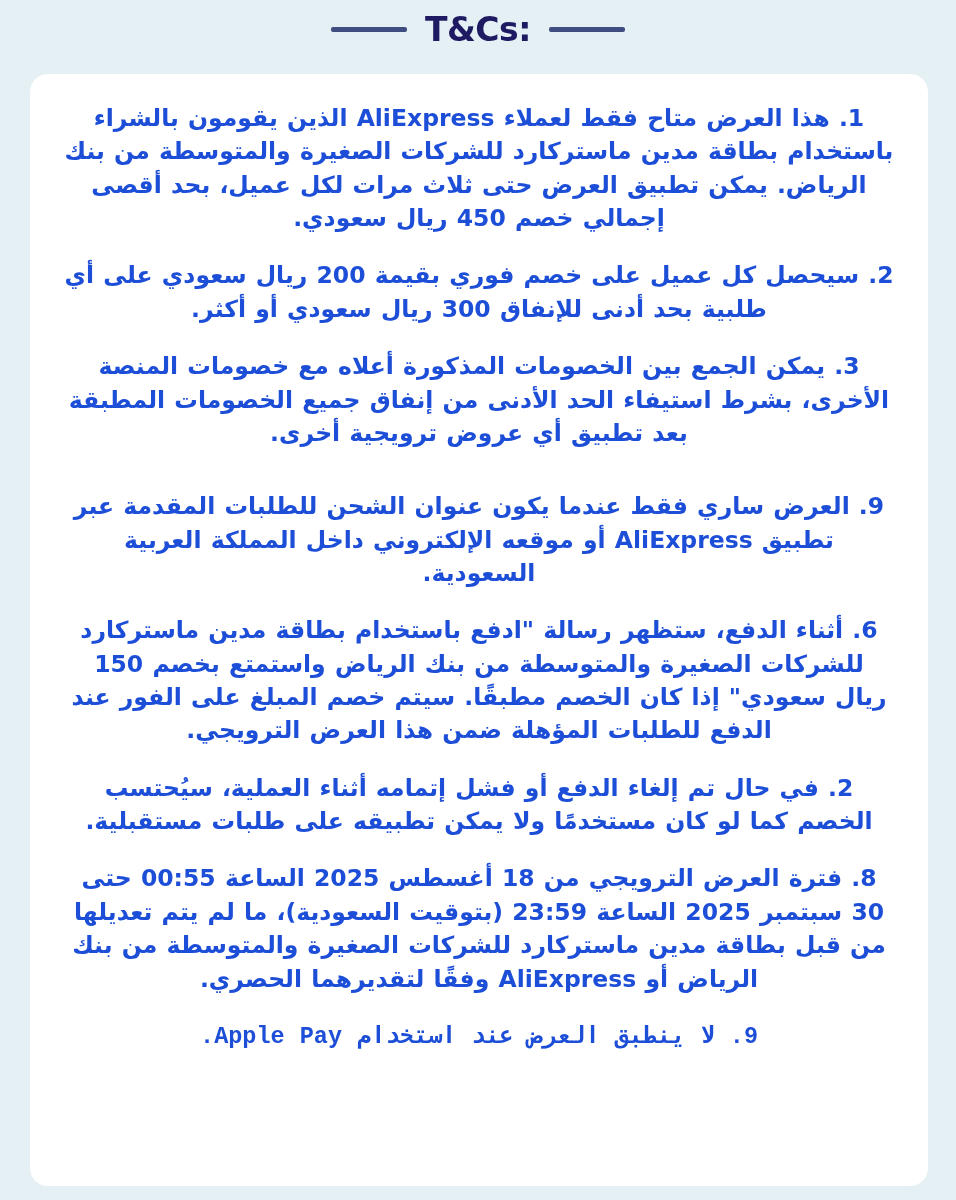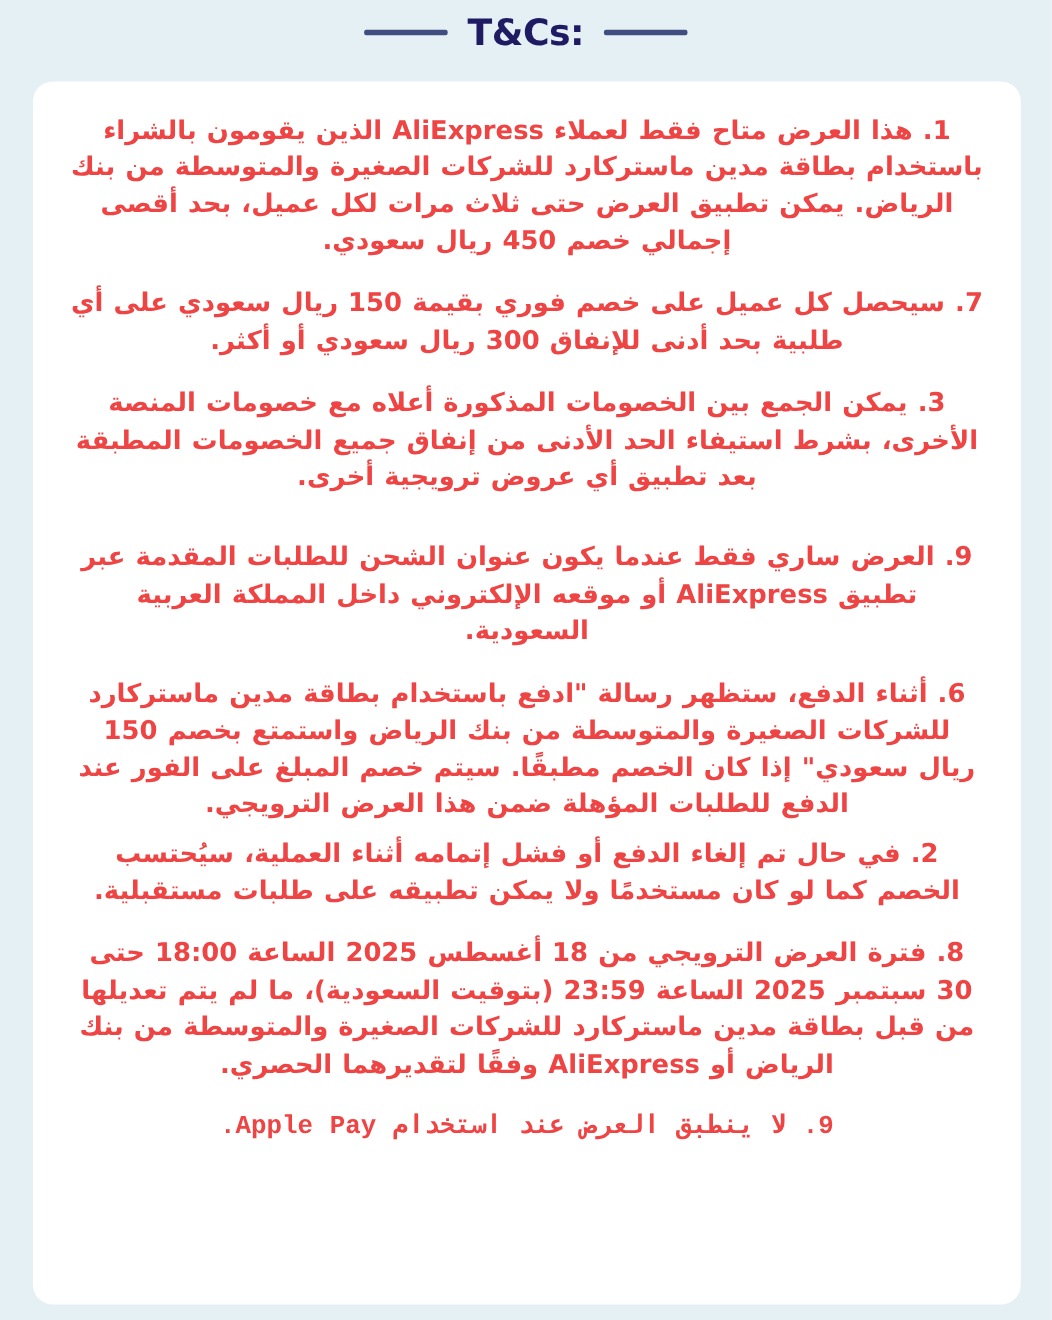--- a/index.html
+++ b/index.html
@@ -71,63 +71,63 @@
     margin: 0;
     padding: 0;
     list-style: none;
     direction: rtl;
     text-align: center;
   }
 
   .term-item {
     direction: rtl;
     text-align: center;
-    color: #ef4444;
+    color: #1d4ed8;
     font-family: "DejaVu Sans", "Liberation Sans", sans-serif;
     font-size: 23.5px;
     font-weight: 700;
     line-height: 1.42;
     margin: 0 0 22px 0;
     word-spacing: 1px;
     unicode-bidi: plaintext;
   }
   .term-item:last-child {
     margin-bottom: 0;
     font-family: Liberation Mono, monospace;
   }
 
   
   .term-item.t-1 { margin-bottom: 24px; }
   .term-item.t-2 { margin-bottom: 24px; }
   .term-item.t-3 { margin-bottom: 40px; }
   .term-item.t-4 { margin-bottom: 24px; }
   .term-item.t-5 { margin-bottom: 24px; }
-  .term-item.t-6 { margin-bottom: 12px; }
+  .term-item.t-6 { margin-bottom: 24px; }
   .term-item.t-7 { margin-bottom: 24px; }
   .term-item.t-8 { margin-bottom: 24px; }
   .term-item.t-9 { margin-bottom: 26px; }
 </style>
 </head>
 <body>
 
 <div class="page">
 
   <div class="title-row">
     <span class="title-dash"></span>
     <h1 class="title-text">T&amp;Cs:</h1>
     <span class="title-dash"></span>
   </div>
 
   <div class="card">
     <ol class="terms-list">
       <li class="term-item t-1">1. هذا العرض متاح فقط لعملاء AliExpress الذين يقومون بالشراء باستخدام بطاقة مدين ماستركارد للشركات الصغيرة والمتوسطة من بنك الرياض. يمكن تطبيق العرض حتى ثلاث مرات لكل عميل، بحد أقصى إجمالي خصم 450 ريال سعودي.</li>
-      <li class="term-item t-2">7. سيحصل كل عميل على خصم فوري بقيمة 150 ريال سعودي على أي طلبية بحد أدنى للإنفاق 300 ريال سعودي أو أكثر.</li>
+      <li class="term-item t-2">2. سيحصل كل عميل على خصم فوري بقيمة 200 ريال سعودي على أي طلبية بحد أدنى للإنفاق 300 ريال سعودي أو أكثر.</li>
       <li class="term-item t-3">3. يمكن الجمع بين الخصومات المذكورة أعلاه مع خصومات المنصة الأخرى، بشرط استيفاء الحد الأدنى من إنفاق جميع الخصومات المطبقة بعد تطبيق أي عروض ترويجية أخرى.</li>
       <li class="term-item t-4">9. العرض ساري فقط عندما يكون عنوان الشحن للطلبات المقدمة عبر تطبيق AliExpress أو موقعه الإلكتروني داخل المملكة العربية السعودية.</li>
       <li class="term-item t-6">6. أثناء الدفع، ستظهر رسالة "ادفع باستخدام بطاقة مدين ماستركارد للشركات الصغيرة والمتوسطة من بنك الرياض واستمتع بخصم 150 ريال سعودي" إذا كان الخصم مطبقًا. سيتم خصم المبلغ على الفور عند الدفع للطلبات المؤهلة ضمن هذا العرض الترويجي.</li>
       <li class="term-item t-7">2. في حال تم إلغاء الدفع أو فشل إتمامه أثناء العملية، سيُحتسب الخصم كما لو كان مستخدمًا ولا يمكن تطبيقه على طلبات مستقبلية.</li>
-      <li class="term-item t-8">8. فترة العرض الترويجي من 18 أغسطس 2025 الساعة 18:00 حتى 30 سبتمبر 2025 الساعة 23:59 (بتوقيت السعودية)، ما لم يتم تعديلها من قبل بطاقة مدين ماستركارد للشركات الصغيرة والمتوسطة من بنك الرياض أو AliExpress وفقًا لتقديرهما الحصري.</li>
+      <li class="term-item t-8">8. فترة العرض الترويجي من 18 أغسطس 2025 الساعة 00:55 حتى 30 سبتمبر 2025 الساعة 23:59 (بتوقيت السعودية)، ما لم يتم تعديلها من قبل بطاقة مدين ماستركارد للشركات الصغيرة والمتوسطة من بنك الرياض أو AliExpress وفقًا لتقديرهما الحصري.</li>
       <li class="term-item t-9">9. لا ينطبق العرض عند استخدام Apple Pay.</li>
 
     </ol>
   </div>
 
 </div>
 
 </body></html>

